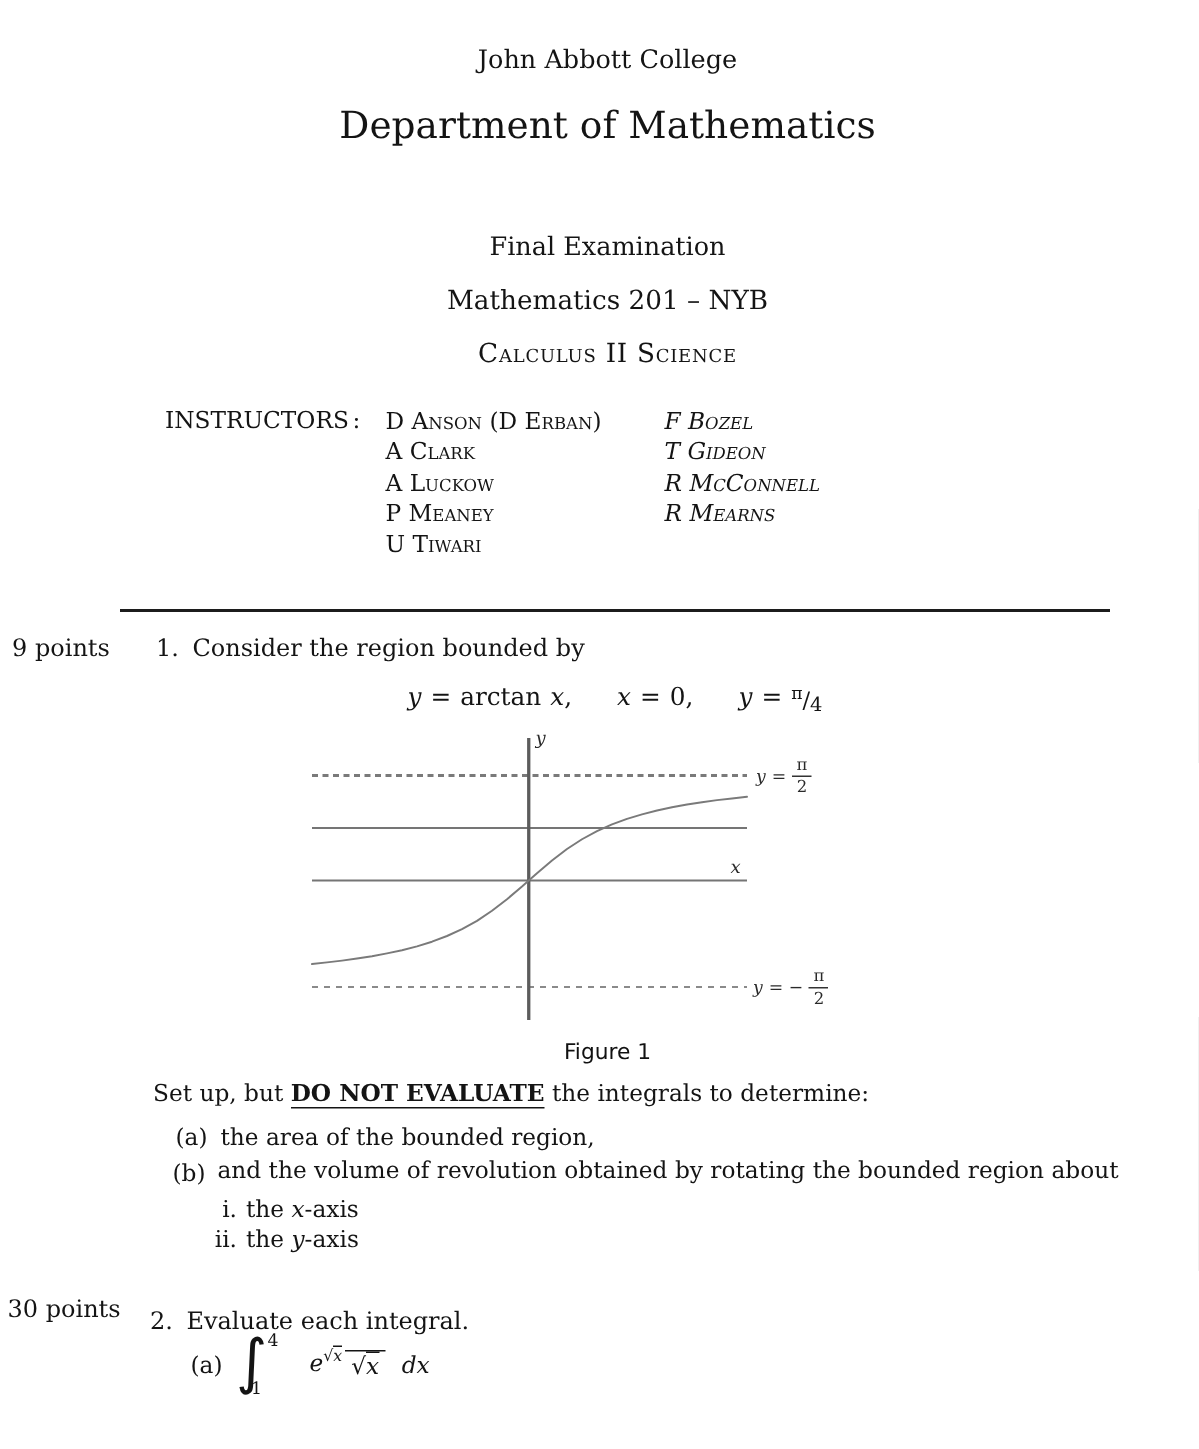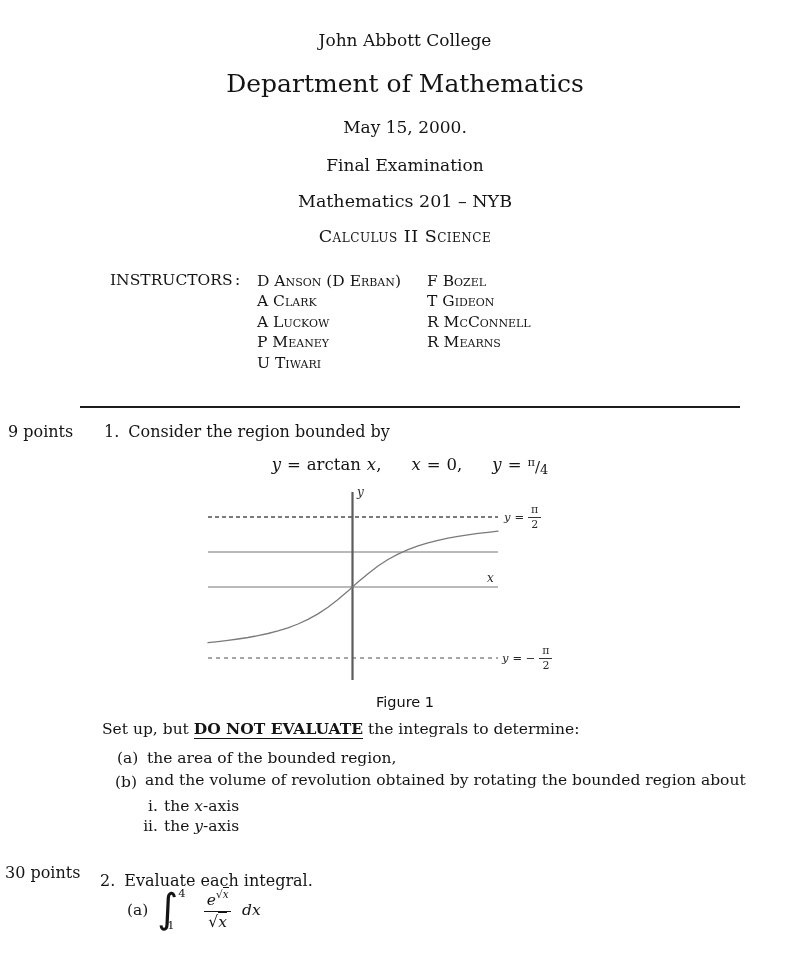--- a/index.html
+++ b/index.html
@@ -18,21 +18,21 @@
   .h-course{top:191px; font-size:17.5px;}
   .h-title{top:226px; font-size:17.5px; font-variant:small-caps; letter-spacing:.5px;}
 
   
   .instructors{left:110px; top:271px; font-size:15.5px;}
   .inst-label{left:0; top:0;}
   .inst-colon{left:125px; top:0;}
   .inst-col{list-style:none; margin:0; padding:0; font-variant:small-caps;}
   .inst-col li{height:20.4px; line-height:20.4px; white-space:nowrap;}
   .col1{left:147px; top:0;}
-  .col2{left:317px; top:0;}
+  .col2{left:333px; top:0;font-style:italic;}
 
   .rule{left:80px; top:406px; width:660px; height:2px; background:#1c1c1c;}
 
   
   .pts{font-size:16px; white-space:nowrap;}
   .qrow{white-space:nowrap; font-size:16px;}
   .q1-pts{left:8px; top:422px;}
   .qnum{display:inline-block; margin-right:9px;}
 
   
@@ -64,36 +64,35 @@
   .roman-label{width:22px; text-align:right; display:inline-block;}
 
   
   .int-row{left:127px; top:884px; display:flex; align-items:center; gap:9px; height:52px;}
   .int-row .plabel{font-size:15.5px;}
   .intwrap{position:relative; width:38px; height:50px;}
   .intsign{position:absolute; left:0; top:-2px; font-size:40px; line-height:50px;
            font-family:"DejaVu Sans", sans-serif; color:#141414;}
   .uplim{position:absolute; top:1px; left:21px; font-size:11.5px;}
   .lolim{position:absolute; bottom:3px; left:10px; font-size:11.5px;}
-  .bigfrac{display:inline-flex; flex-direction:column; align-items:center; line-height:1.1;}
+  .bigfrac{display:inline-flex; flex-direction:row; align-items:center; line-height:1.1;}
   .bigfrac .num{font-size:15.5px; padding:0 2px 2px 2px;}
   .bigfrac .den{border-top:1.2px solid #141414; font-size:15.5px; padding:2px 4px 0 4px;}
   .bigfrac i{font-style:italic;}
   .expo{font-size:10.5px; vertical-align:7px;}
   .radx{border-top:1.1px solid #141414;}
   .dx{font-size:15.5px; font-style:italic; margin-left:2px;}
 </style>
 </head>
 <body>
 
 <div class="page">
 
   <div class="abs center-line h-inst">John Abbott College</div>
   <div class="abs center-line h-dept">Department of Mathematics</div>
-  <div class="abs center-line h-date">May 15, 2000.</div>
   <div class="abs center-line h-exam">Final Examination</div>
   <div class="abs center-line h-course">Mathematics 201 – NYB</div>
   <div class="abs center-line h-title">Calculus II Science</div>
 
   <div class="abs instructors">
     <span class="abs inst-label">INSTRUCTORS</span>
     <span class="abs inst-colon">:</span>
     <ul class="abs inst-col col1">
       <li>D Anson (D Erban)</li>
       <li>A Clark</li>

